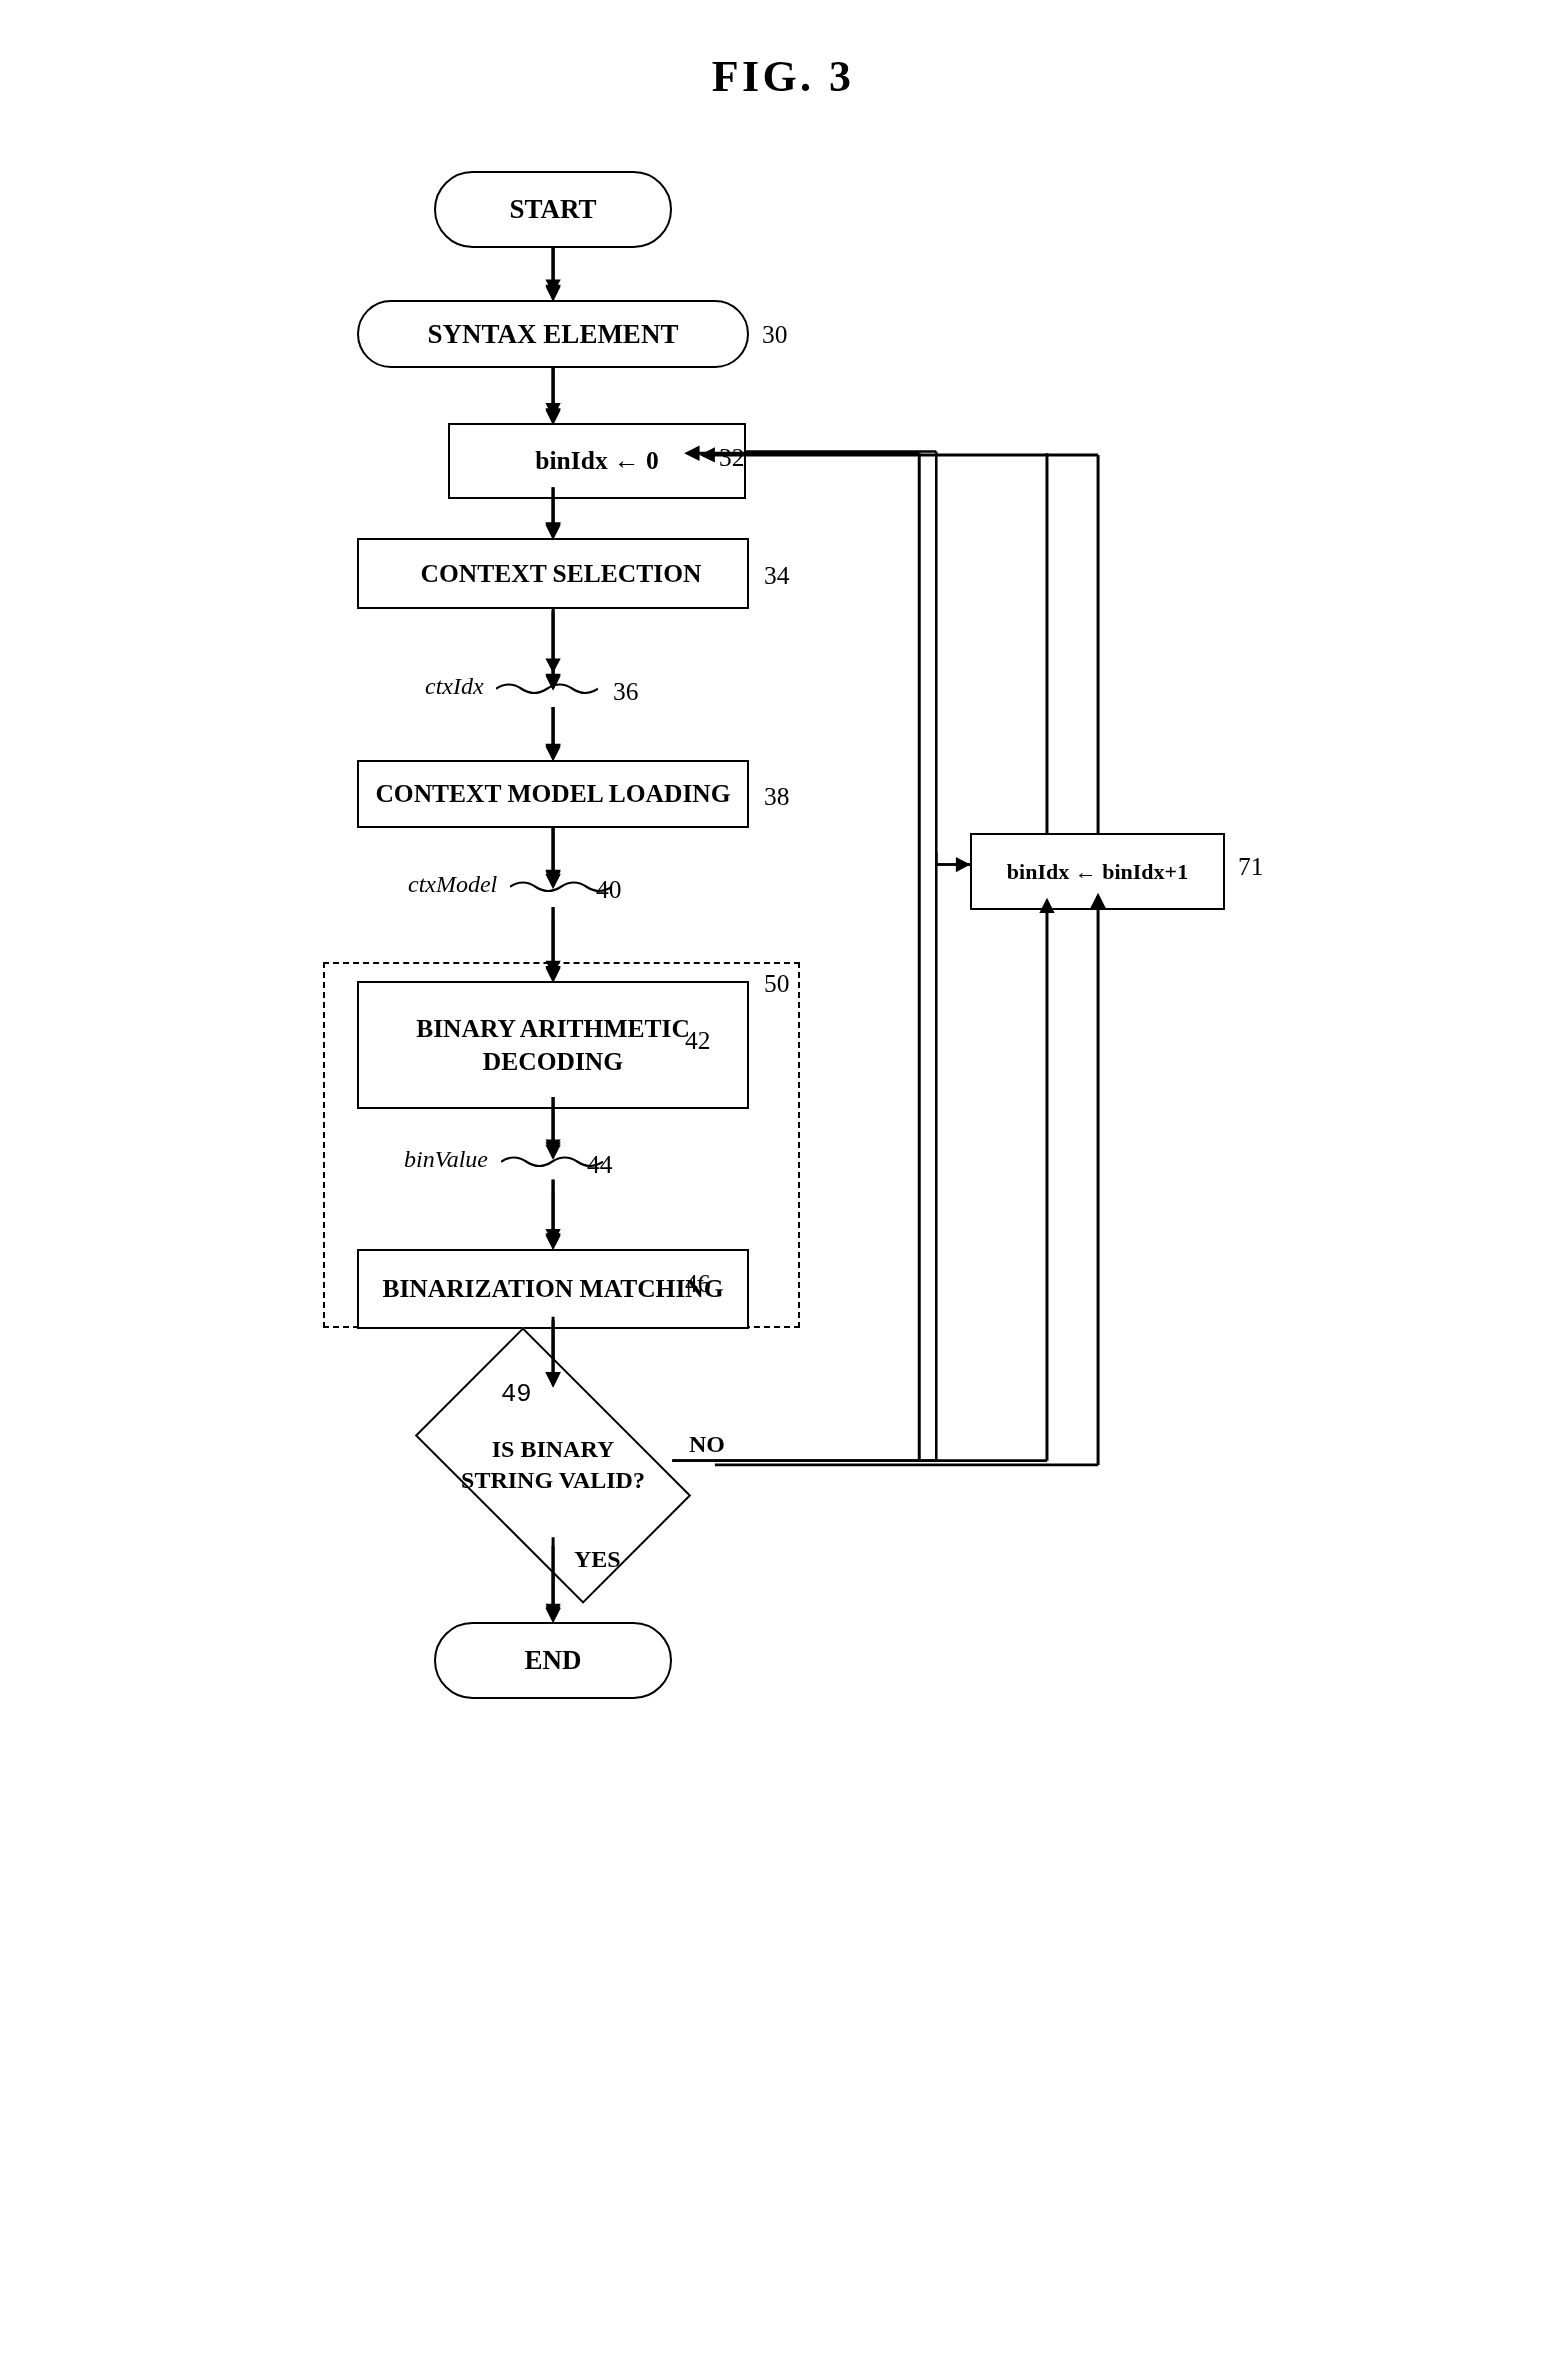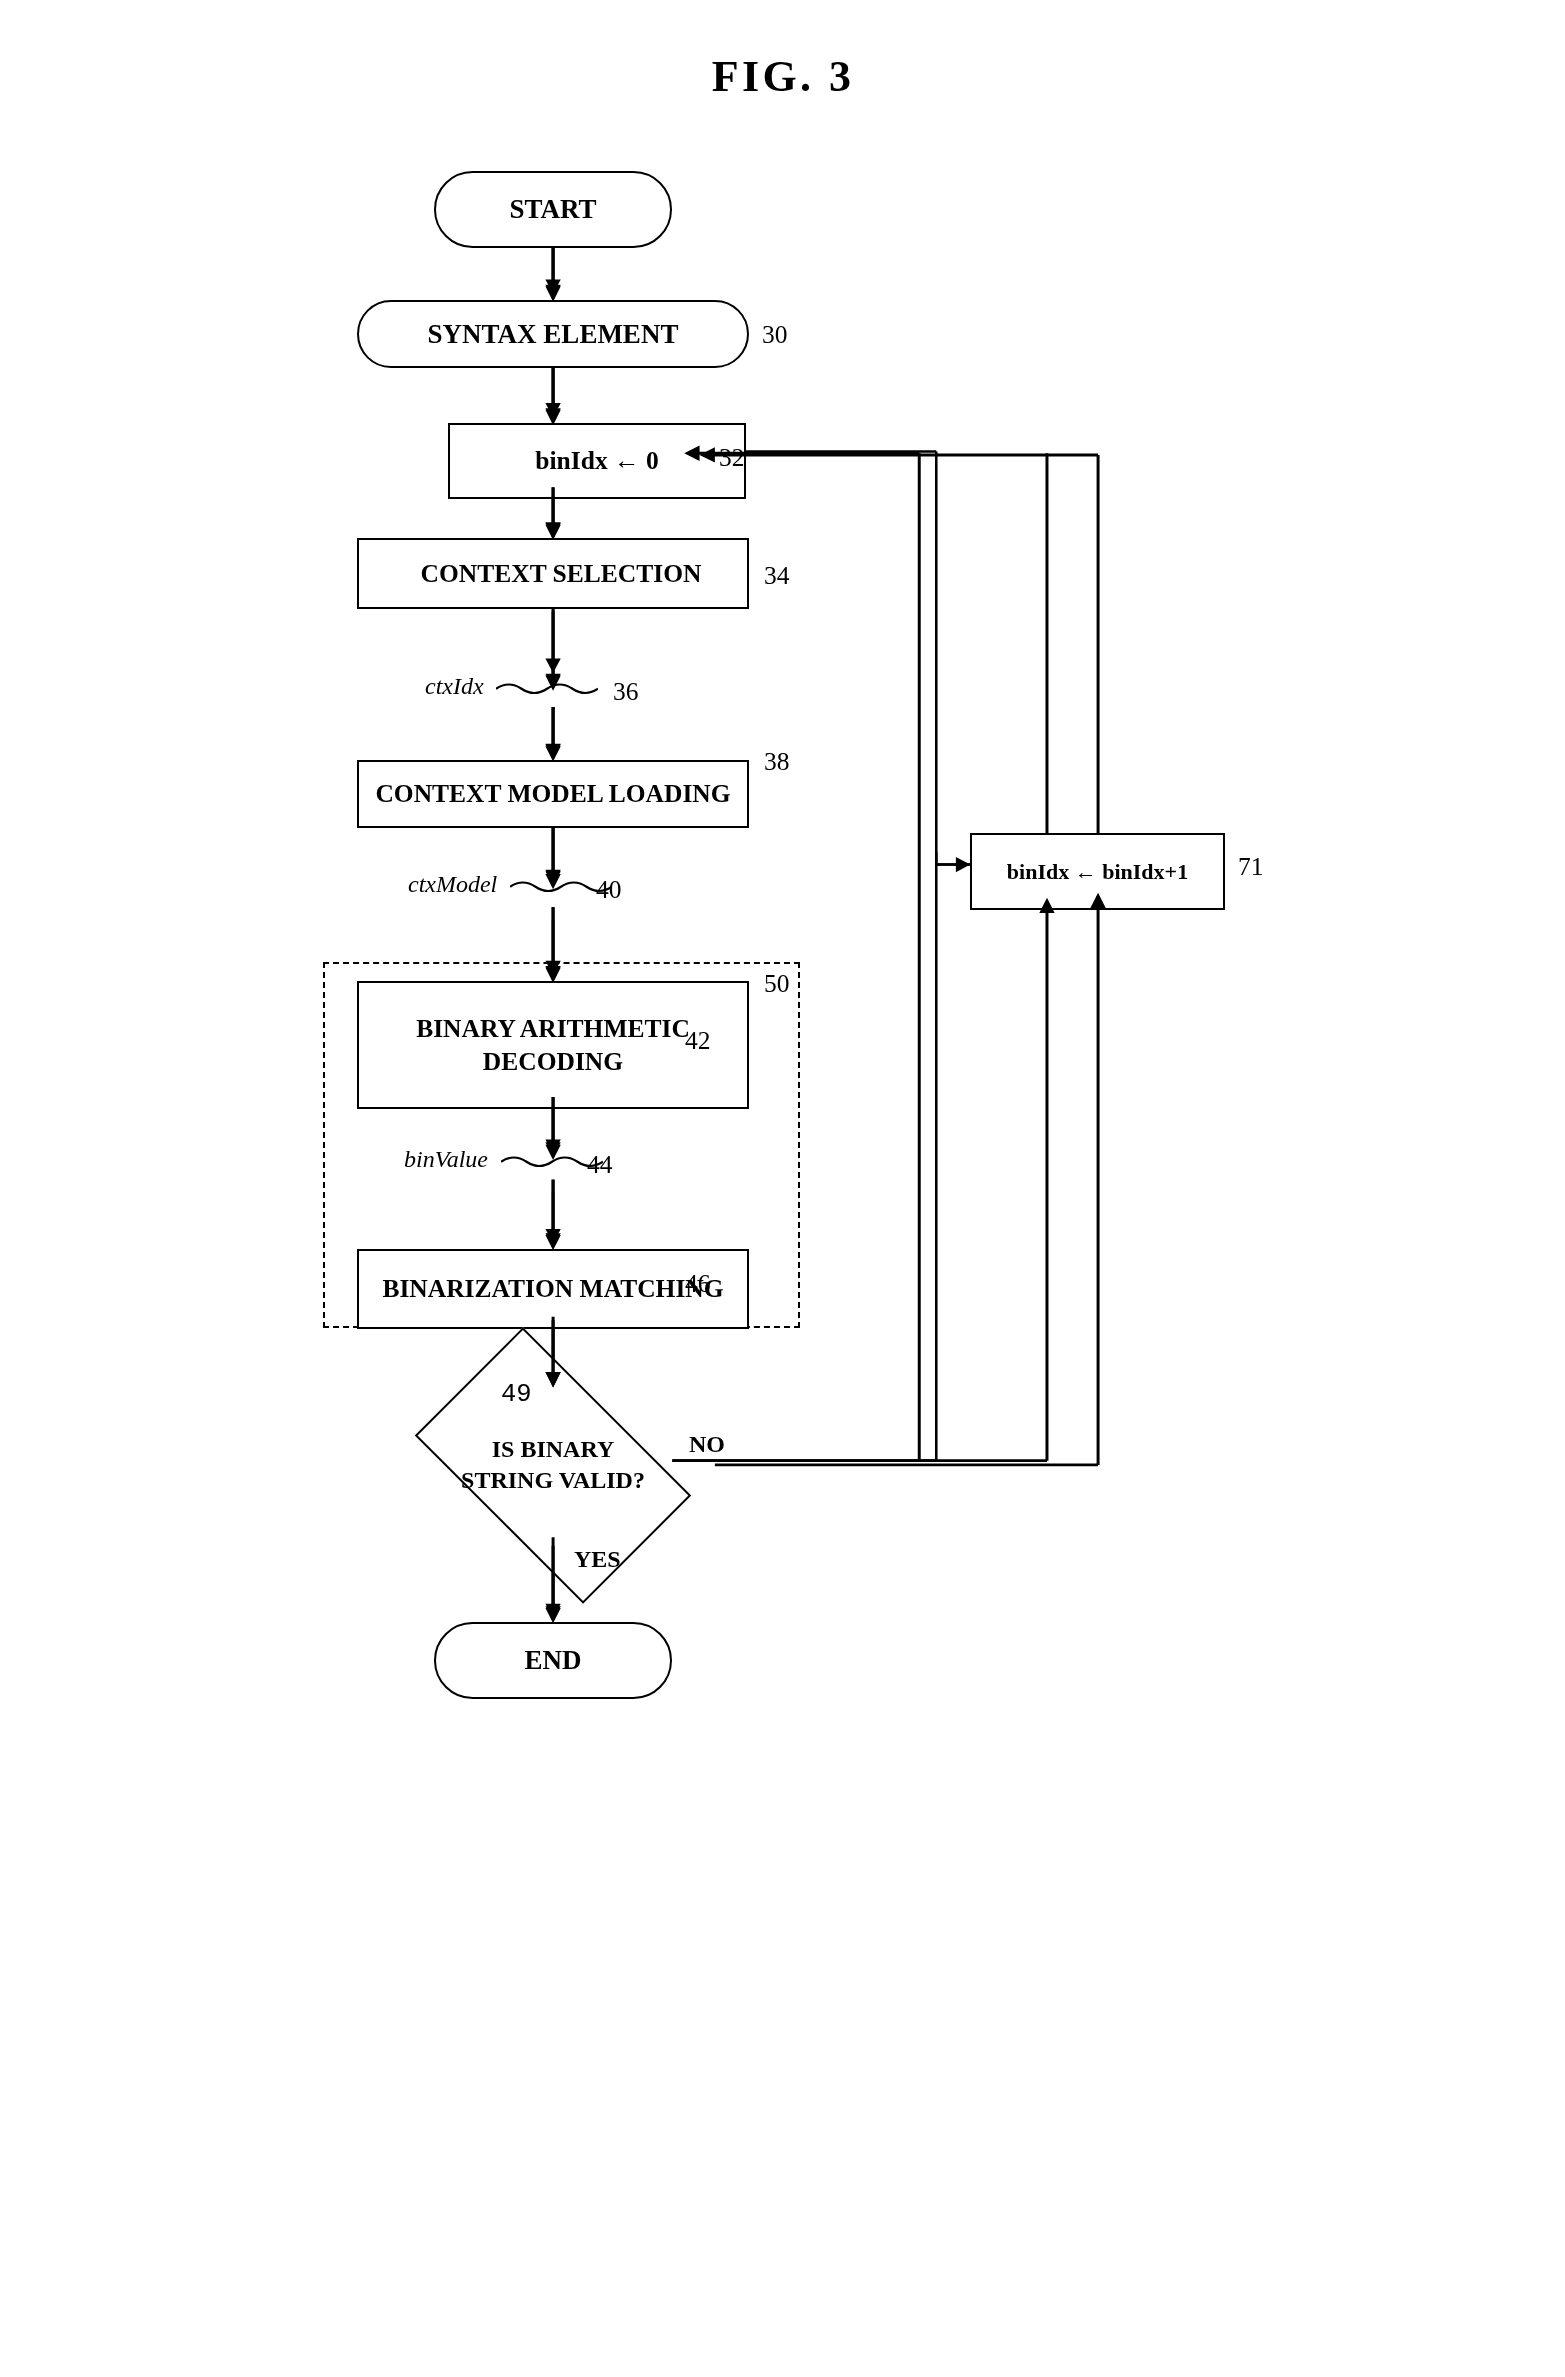--- a/index.html
+++ b/index.html
@@ -230,21 +230,21 @@
     
     <svg width="102" height="25.5" style="display:inline-block; vertical-align:middle; margin-left:6.8px;" viewBox="0 0 120 30">
       <path d="M0,15 Q15,5 30,15 Q45,25 60,15 Q75,5 90,15 Q105,25 120,15" stroke="#000" stroke-width="2.5" fill="none"></path>
     </svg>
   </div>
   <span class="label-ref" style="left:341px; top:532px;">36</span>
 
   <div class="fc-node rectangle" style="left:85px; top:615px; width:392px; height:68px;">
     <span>CONTEXT MODEL LOADING</span>
   </div>
-  <span class="label-ref" style="left:492px; top:602px;">38</span>
+  <span class="label-ref" style="left:492px; top:637px;">38</span>
 
   <div style="position:absolute; left:136px; top:726px; font-size:24px; font-style:italic;">
     <span>ctxModel</span>
     <svg width="102" height="25.5" style="display:inline-block; vertical-align:middle; margin-left:6.8px;" viewBox="0 0 120 30">
       <path d="M0,15 Q15,5 30,15 Q45,25 60,15 Q75,5 90,15 Q105,25 120,15" stroke="#000" stroke-width="2.5" fill="none"></path>
     </svg>
   </div>
   <span class="label-ref" style="left:324px; top:730px;">40</span>
 
   <div class="dashed-box-outer" style="left:51px; top:817px; width:477px; height:366px; border: 2.6px dashed #000;"></div>

